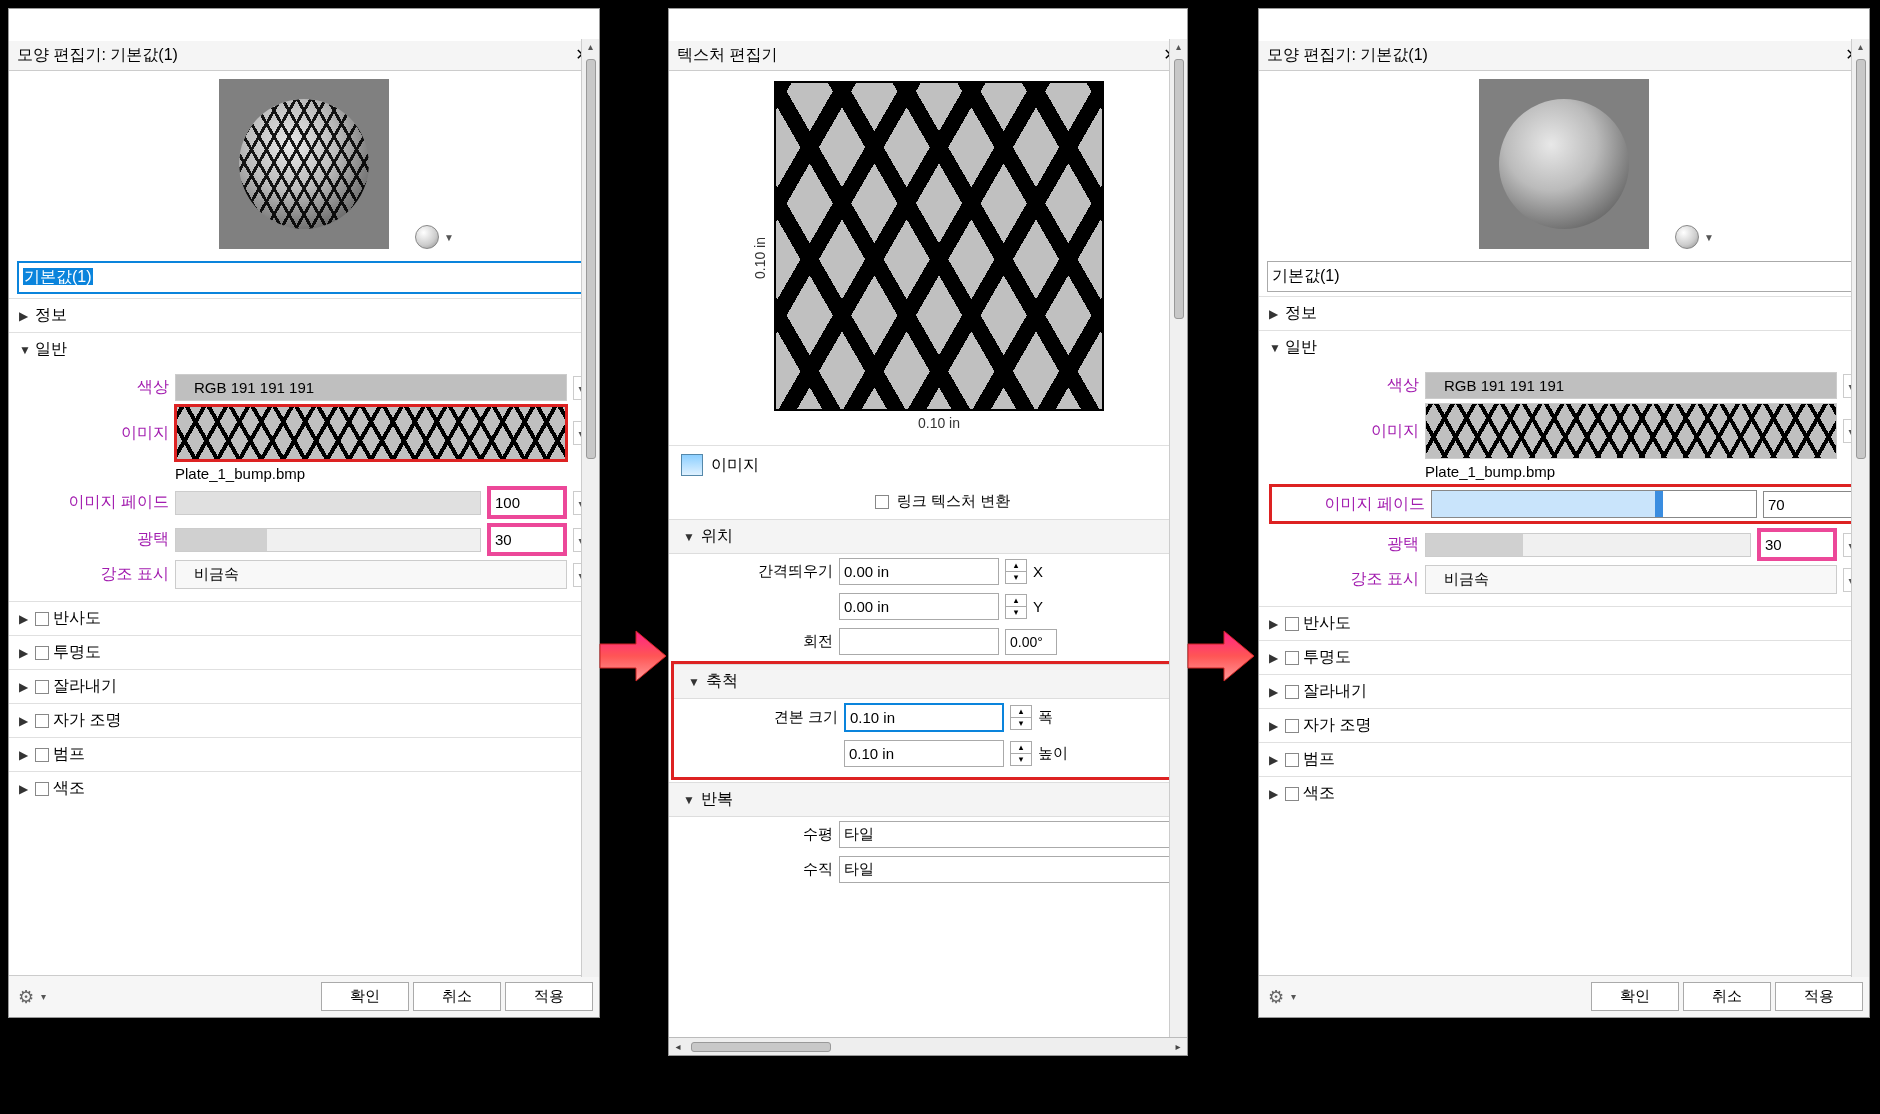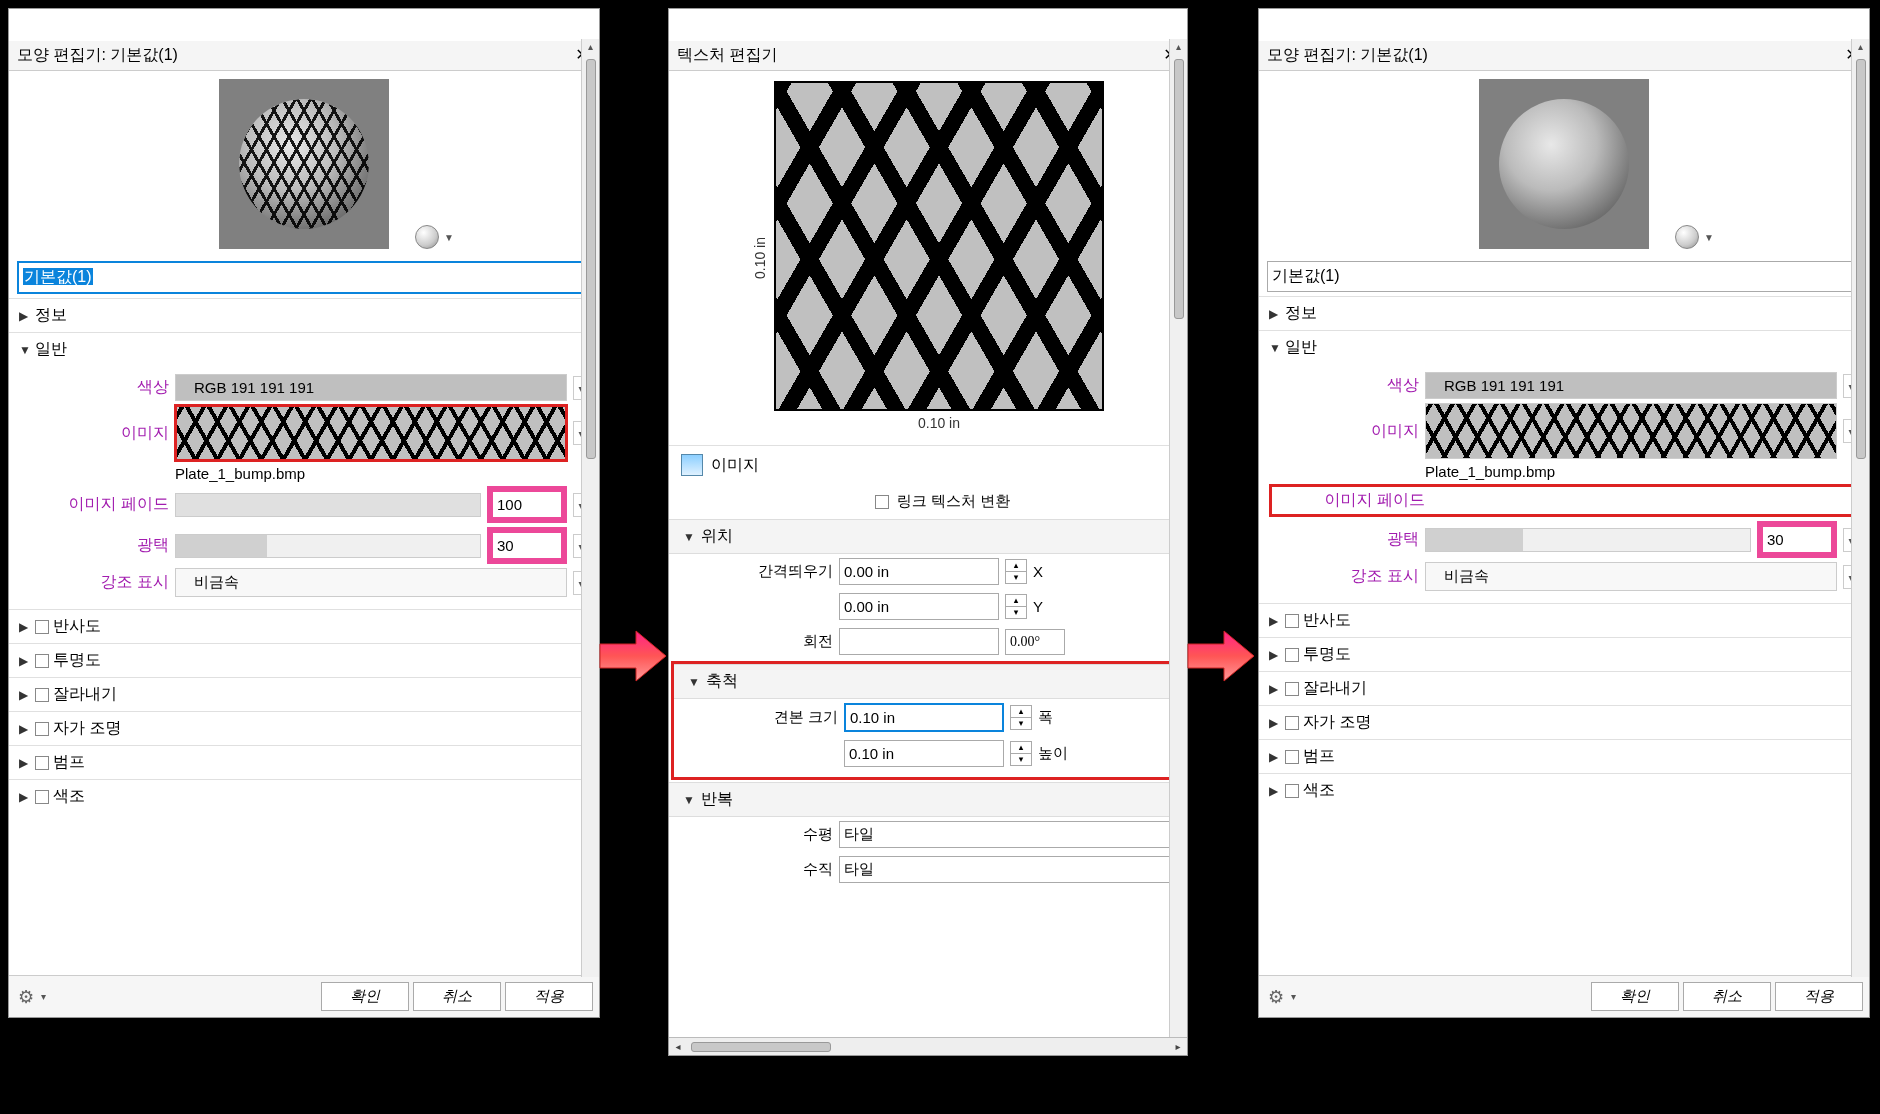--- a/index.html
+++ b/index.html
@@ -21,31 +21,31 @@
   .name-input.selected .hl { background:#0a84dc; color:#fff; padding:0 1px; }
   .section-header { display:flex; align-items:center; gap:4px; padding:6px 10px; font-size:16px; border-top:1px solid #e0e0e0; cursor:pointer; }
   .tri { font-size:12px; color:#333; width:12px; }
   .cbx { width:14px; height:14px; border:1px solid #888; background:#fff; display:inline-block; }
   .section-body { padding:4px 10px 8px; }
   .row { display:flex; align-items:center; gap:6px; margin:4px 0; font-size:16px; }
   .row .lbl { width:150px; text-align:right; color:#a21caf; }
   .row .val { flex:1; border:1px solid #ccc; background:#f8f8f8; padding:4px 18px; font-size:15px; }
   .slider-row .slider-track { flex:1; height:24px; border:1px solid #ccc; background:#f0f0f0; position:relative; }
   .slider-row .slider-fill { position:absolute; top:0; left:0; bottom:0; background:#e0e0e0; }
-  .slider-row .vbox { width:80px; border:6px solid #ec4899; padding:4px; font-size:15px; }
+  .slider-row .vbox { width:80px; border:4px solid #ec4899; padding:4px; font-size:15px; }
   .image-swatch { flex:1; height:56px; border:1px solid #ccc;
     background-color:#c0c0c0;
     background-image: repeating-linear-gradient(60deg, transparent 0 15px, #000 15px 19px),
                       repeating-linear-gradient(-60deg, transparent 0 15px, #000 15px 19px); }
   .red-outline { outline:3px solid #d22; outline-offset:-2px; }
   .red-box { border:3px solid #d22; }
   .footer { display:flex; align-items:center; gap:4px; padding:6px; border-top:1px solid #ccc; background:#f6f6f6; }
   .footer .gear { width:22px; height:22px; display:flex; align-items:center; justify-content:center; font-size:18px; color:#666; }
   .footer .spacer { flex:1; }
-  .footer button { width:88px; padding:4px 0; background:#fff; border:1px solid #aaa; font-size:15px; cursor:pointer;font-style:italic; }
+  .footer button { width:88px; padding:4px 0; background:#fff; border:1px solid #aaa; font-size:15px; cursor:pointer; }
   .dropdown-ind { width:16px; text-align:center; color:#555; font-size:10px; border:1px solid #ccc; height:24px; line-height:24px; }
   .tex-preview { width:330px; height:330px; border:2px solid #000; background:#c0c0c0;
     background-image: repeating-linear-gradient(60deg, transparent 0 40px, #000 40px 56px),
                       repeating-linear-gradient(-60deg, transparent 0 40px, #000 40px 56px); }
   .dim-label { font-size:14px; color:#333; margin:4px 0; }
   .dim-v { writing-mode:vertical-rl; transform:rotate(180deg); font-size:14px; color:#333; margin-right:6px;}
   .img-section-hdr { display:flex; align-items:center; gap:8px; padding:8px 12px; font-size:16px; border-top:1px solid #e0e0e0;}
   .img-icon { width:22px; height:22px; background:linear-gradient(to bottom,#8ccfff,#dff1ff); border:1px solid #58a; }
   .checkbox-row { display:flex; justify-content:center; align-items:center; gap:8px; padding:8px; font-size:15px;margin-left:29px; }
   .sub-hdr { display:flex; align-items:center; gap:6px; padding:6px 14px; font-size:16px; background:#f4f4f4; border-top:1px solid #ddd; border-bottom:1px solid #ddd; }
@@ -242,21 +242,21 @@
     <input value="0.00 in" style="">
     <span class="stepper">
         <span>▴</span>
         <span>▾</span>
       </span>
     <span class="suf">Y</span>
   </div>
   <div class="field-row">
     <span class="flbl">회전</span>
     <input value="" style="">
-    <span style="border:1px solid #aaa; padding:4px; width:60px; font-size:14px;font-family:Liberation Serif, serif;">0.00°</span>
+    <span style="border:1px solid #aaa; padding:4px; width:52px; font-size:14px;">0.00°</span>
   </div>
 
   <div class="scale-group">
     <div class="sub-hdr">
         <span class="tri">▼</span>
         <span>축척</span>
       </div>
     <div class="field-row">
       <span class="flbl">견본 크기</span>
       <input class="focused" value="0.10 in" style="">
@@ -352,20 +352,26 @@
       <span class="image-swatch"></span>
       <span class="dropdown-ind">▾</span>
     </div>
     <div class="row">
         <span class="lbl"></span>
         <span style="flex:1; font-size:15px;">Plate_1_bump.bmp</span>
       </div>
 
     <div class="row red-box" style="padding:3px;">
       <span class="lbl">이미지 페이드</span>
+      <span class="fade-highlight">
+        <span class="fade-slider">
+            <span class="handle"></span>
+          </span>
+        <span class="fade-vbox">70</span>
+      </span>
     </div>
 
     <div class="row slider-row">
       <span class="lbl">광택</span>
       <span class="slider-track">
           <span class="slider-fill" style="width:30%; background:#d0d0d0;"></span>
         </span>
       <span class="vbox">30</span>
       <span class="dropdown-ind">▾</span>
     </div>

